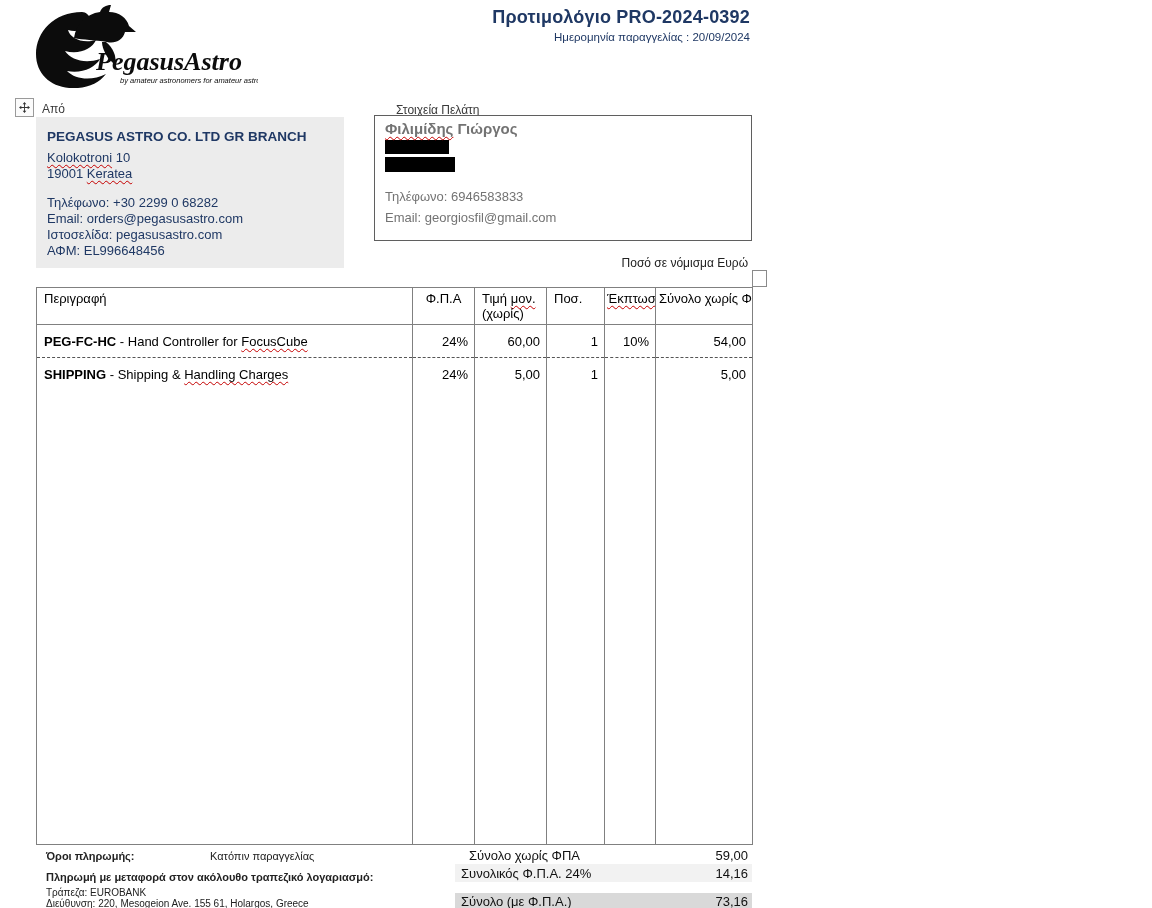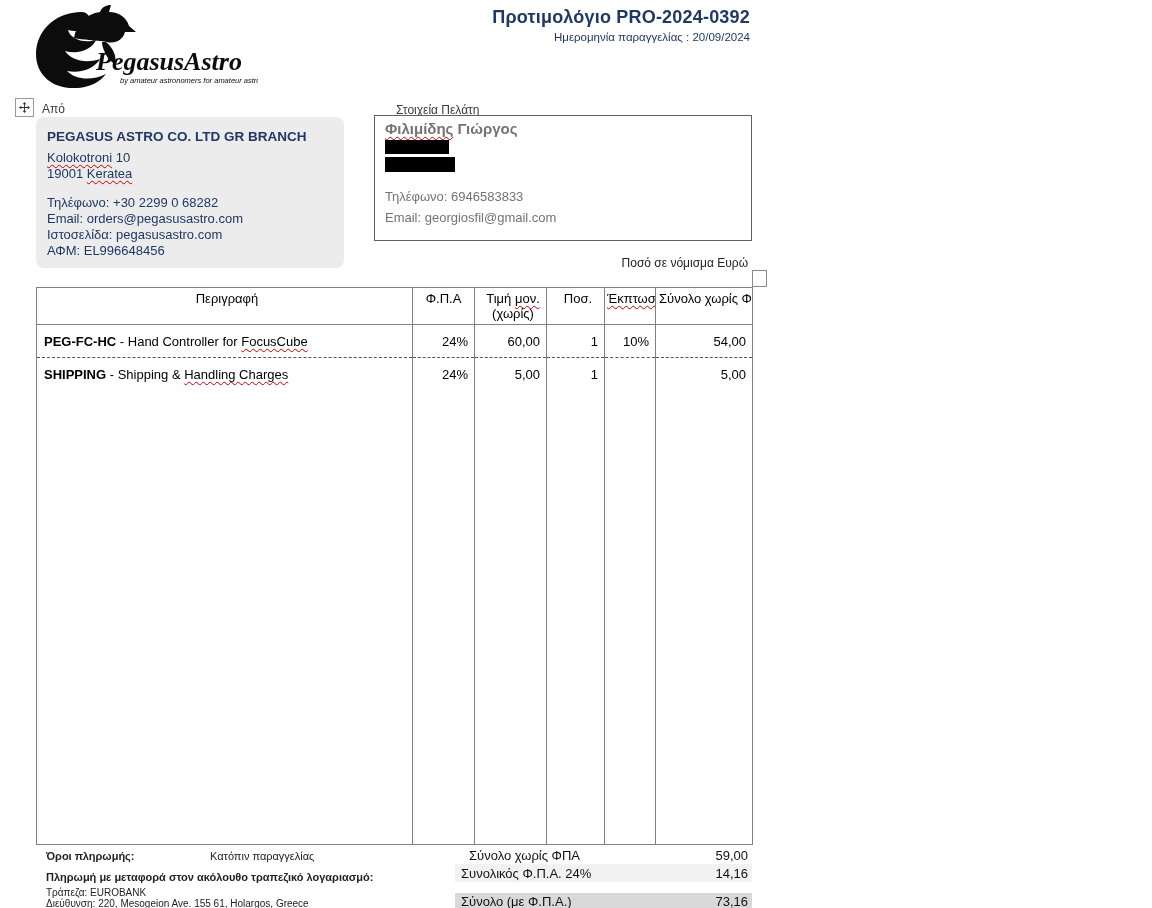--- a/index.html
+++ b/index.html
@@ -26,21 +26,20 @@
     border:1px solid #9a9a9a; background:#fbfbfb; display:flex;
     align-items:center; justify-content:center;
   }
   .section-label { position:absolute; font-size:12px; color:#3a3a3a; }
   .from-label { left:42px; top:102px; }
   .customer-label { left:396px; top:103px; }
   .from-box {
     position:absolute; left:36px; top:117px; width:308px; height:151px;
     background:#ececec; color:#1f3864; font-size:13px; line-height:16px;
     padding:12px 8px 0 11px;
-    border-radius:8px;
   }
   .from-box .company-name { font-size:13.5px; font-weight:bold; margin-bottom:5px; }
   .from-box .spacer { height:13px; }
   
   .customer-box {
     position:absolute; left:374px; top:115px; width:378px; height:126px;
     border:1px solid #5f5f5f; background:#fff; font-size:13px; color:#737373;
   }
   .customer-box .cust-name { font-size:15px; font-weight:bold; margin:4px 0 3px 10px; }
   .redact { background:#000; margin-left:10px; }
@@ -54,21 +53,21 @@
     position:absolute; left:752px; top:270px; width:15px; height:17px;
     border:1px solid #8a8a8a; background:#fff;
   }
   
   table.items {
     position:absolute; left:36px; top:287px; width:716px; height:558px;
     border-collapse:collapse; table-layout:fixed; font-size:13px; color:#000;
     border:1px solid #808080;
   }
   table.items th {
-    border:1px solid #808080; font-weight:normal; text-align:center;
+    border:1px solid #808080; font-weight:normal; text-align:left;
     vertical-align:top; padding:3px 2px 3px 7px; height:33px;
     overflow:hidden; white-space:nowrap; line-height:15px;
   }
   table.items th.th-vat { text-align:center; padding-left:2px; }
   table.items th.th-price { white-space:normal; }
   table.items th.th-disc { padding-left:2px; }
   table.items th.th-total { padding-left:3px; }
   table.items td {
     border-left:1px solid #808080; border-right:1px solid #808080;
     border-top:none; border-bottom:none;

